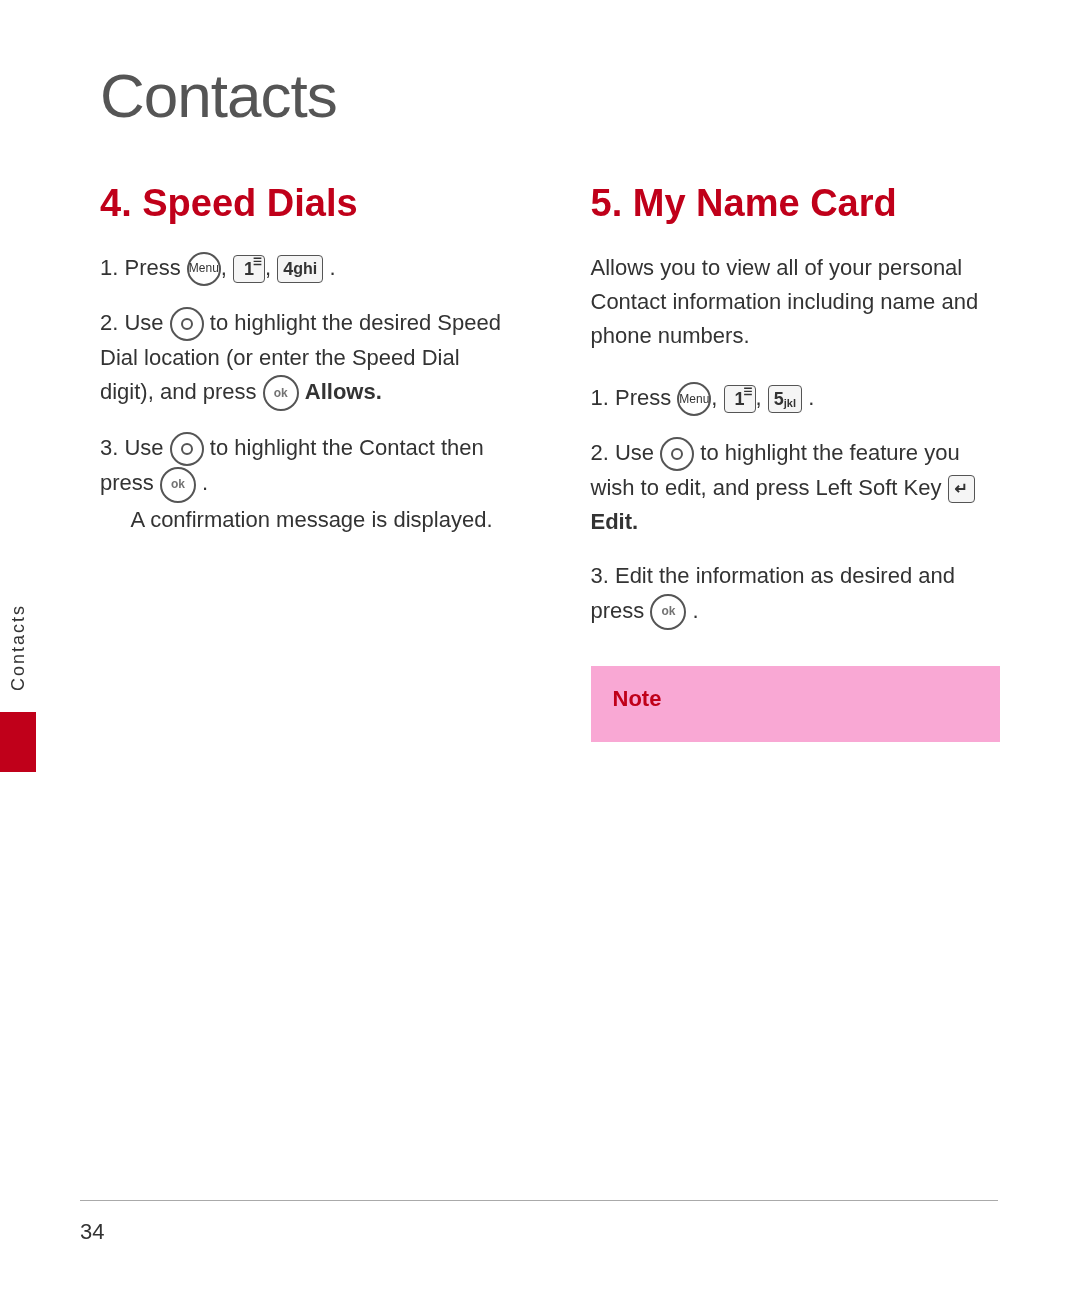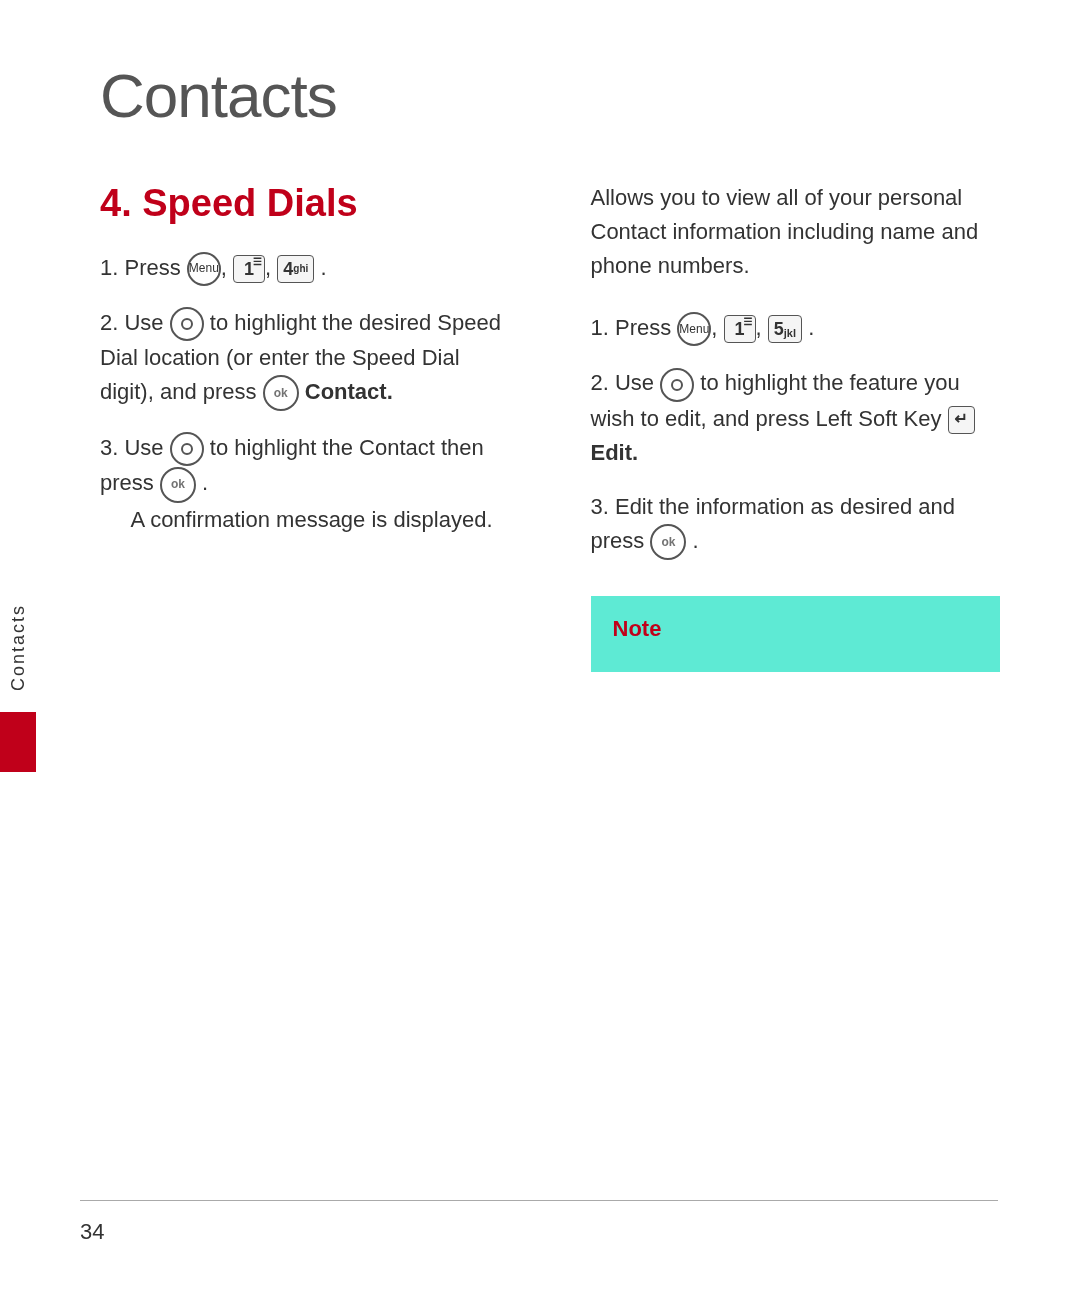--- a/index.html
+++ b/index.html
@@ -124,21 +124,21 @@
       padding: 2px 6px;
       font-size: 16px;
       color: #333;
       background: #f5f5f5;
       height: 28px;
       vertical-align: middle;
       font-weight: bold;
     }
 
     .note-box {
-      background: #5eead4;
+      background: #f9a8d4;
       padding: 20px 22px;
       margin-top: 36px;
     }
 
     .note-title {
       font-size: 22px;
       font-weight: bold;
       color: #c0001a;
       margin-bottom: 10px;
     }
@@ -235,48 +235,49 @@
   <div class="two-column">
 
     <div class="column">
       <h2 class="section-heading">4. Speed Dials</h2>
 
 
       <div class="step">
         <span>1. Press </span>
         <span class="key-circle" style="font-size:12px;">Menu</span><span class="comma-space">, </span>
         <span class="key-btn">1<span class="superscript">☰</span></span><span class="comma-space">, </span>
-        <span class="key-btn">4<sup style="font-size:10px;">ghi</sup></span>
+        <span class="key-btn">4<sup style="font-size:16px;">ghi</sup></span>
         <span> .</span>
       </div>
 
       <div class="step">
         <span>2. Use </span>
         <span class="nav-outer">
             <span class="nav-inner"></span>
           </span>
         <span> to highlight the desired Speed Dial location (or enter the Speed Dial digit), and press </span>
         <span class="key-ok" style="font-size:12px;">ok</span>
-        <span> <strong>Contact.</strong></span>
+        <span> <strong>Allows.</strong></span>
       </div>
 
       <div class="step">
         <span>3. Use </span>
         <span class="nav-outer">
             <span class="nav-inner"></span>
           </span>
         <span> to highlight the Contact then press </span>
         <span class="key-ok" style="font-size:12px;">ok</span>
         <span> .</span>
         <br>
         <span>&nbsp;&nbsp;&nbsp;&nbsp;&nbsp;A confirmation message is displayed.</span>
       </div>
     </div>
 
     <div class="column">
+      <h2 class="section-heading">5. My Name Card</h2>
 
       <p class="intro-text">Allows you to view all of your personal Contact information including name and phone numbers.</p>
 
       <div class="step">
         <span>1. Press </span>
         <span class="key-circle" style="font-size:12px;">Menu</span><span class="comma-space">, </span>
         <span class="key-btn">1<span class="superscript">☰</span></span><span class="comma-space">, </span>
         <span class="key-btn">5<sup style="font-size:11px;margin-top:8px;">jkl</sup></span>
         <span> .</span>
       </div>

